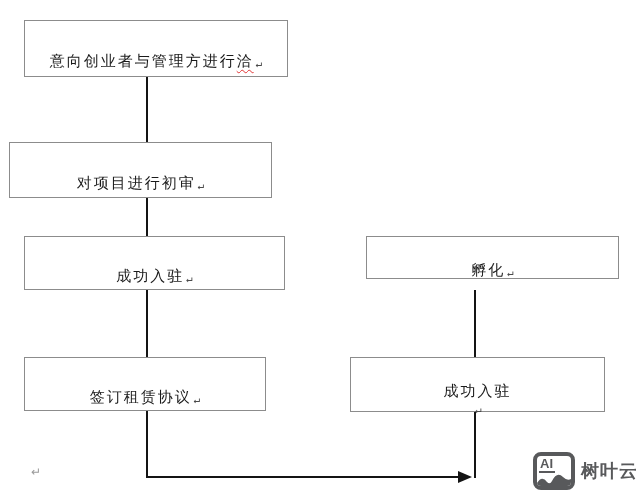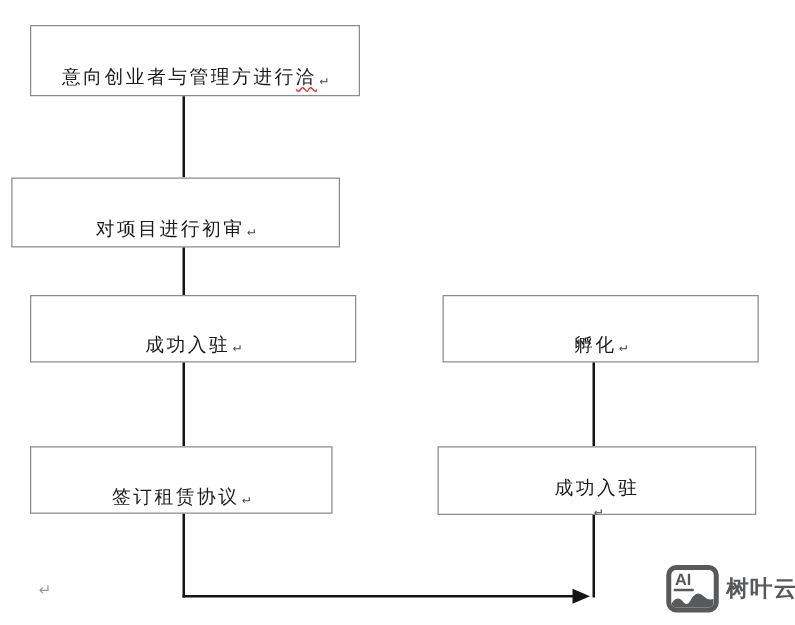--- a/index.html
+++ b/index.html
@@ -27,21 +27,21 @@
     padding-top: 26px;
     font-size: 15px;
     letter-spacing: 2px;
     color: #1a1a1a;
     white-space: nowrap;
     font-family: Liberation Mono, monospace;
   }
   #box-negotiation   { left: 24px;  top: 20px;  width: 264px; height: 57px; }
   #box-initial-review{ left: 9px;  top: 142px; width: 263px; height: 56px; }
   #box-entry-approval{ left: 24px;  top: 236px; width: 261px; height: 54px; }
-  #box-incubation    { left: 354px; top: 236px; width: 253px; height: 54px; text-align: right; }
+  #box-incubation    { left: 366px; top: 236px; width: 253px; height: 43px; text-align: right; }
   #box-sign-lease    { left: 24px;  top: 357px; width: 242px; height: 54px; }
   #box-success-entry { left: 350px; top: 357px; width: 255px; height: 55px; flex-direction: column; }
 
   .squiggle {
     text-decoration: underline;
     text-decoration-style: wavy;
     text-decoration-color: #e03434;
     text-decoration-thickness: 1px;
     text-underline-offset: 3px;
   }

